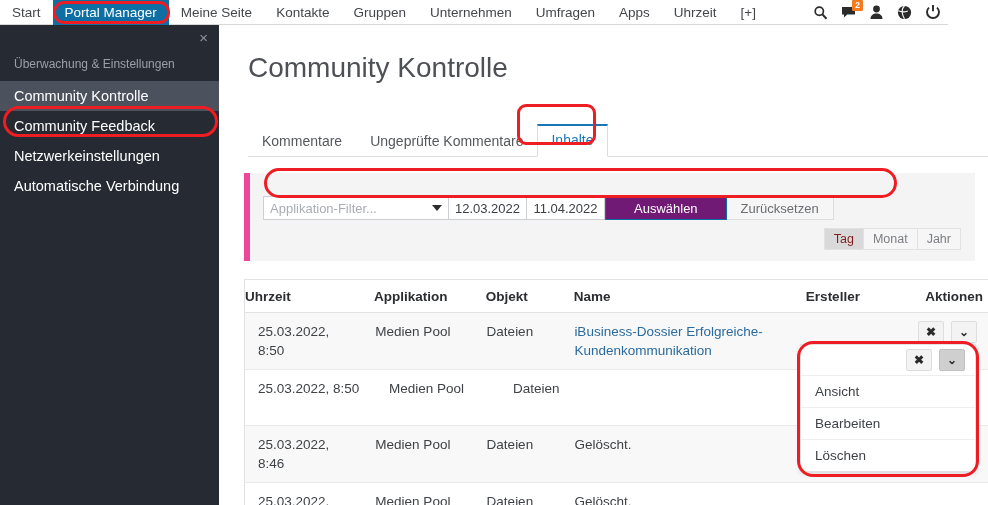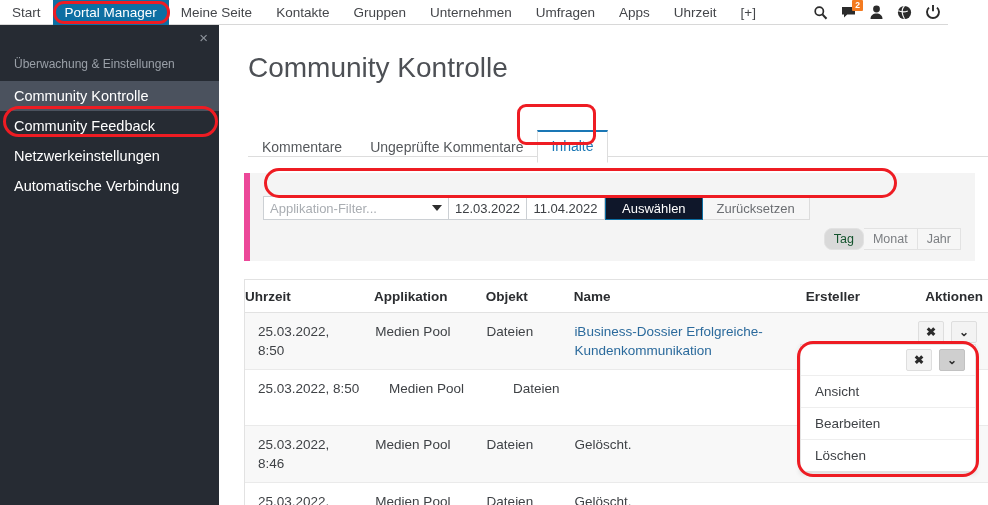--- a/index.html
+++ b/index.html
@@ -108,21 +108,21 @@
     border-bottom: 1px solid #dddddd;
     display: flex; align-items: flex-end;
   }
   .tab {
     padding: 6px 13px 8px;
     font-size: 14px;
     color: #55585c;
     cursor: pointer;
     white-space: nowrap;
     position: relative;
-    top: 7px;
+    top: 1px;
     border: 1px solid transparent;
     border-bottom: none;
   }
   .tab.active {
     color: #1a77b5;
     background: #ffffff;
     border: 1px solid #dddddd;
     border-bottom: 1px solid #ffffff;
     border-top: 2px solid #1a77b5;
   }
@@ -166,25 +166,25 @@
     border-left: none;
     display: flex; align-items: center;
     justify-content: center;
     font-size: 13px;
     color: #3d4044;
     cursor: text;
     white-space: nowrap;
   }
   #btn-select {
     height: 24px;
-    background: #0f172a;
+    background: #701a75;
     color: #ffffff;
     font-size: 13px;
     display: flex; align-items: center; justify-content: center;
-    padding: 0 16px;
+    padding: 0 28px;
     cursor: pointer;
     white-space: nowrap;
     border: 1px solid #0d6fa3;
   }
   #btn-reset {
     height: 24px;
     background: #f6f6f6;
     color: #6b6e72;
     font-size: 13px;
     display: flex; align-items: center; justify-content: center;
@@ -203,21 +203,21 @@
     color: #7b7e82;
     background: #f6f6f6;
     border: 1px solid #e2e2e2;
     border-left: none;
     padding: 0 9px;
     display: flex; align-items: center;
     cursor: pointer;
     white-space: nowrap;
   }
   .gran-btn:first-child { border-left: 1px solid #e2e2e2; }
-  .gran-btn.active { background: #d9d9d9; color: #14532d; border-radius: 8px; }
+  .gran-btn.active { background: #d9d9d9; color: #7f1d1d; }
 
   
   #table {
     position: absolute; left: 25px; top: 254px;
     width: 746px;
     border: 1px solid #e2e2e2;
     border-bottom: none;
   }
   .trow {
     display: flex;

